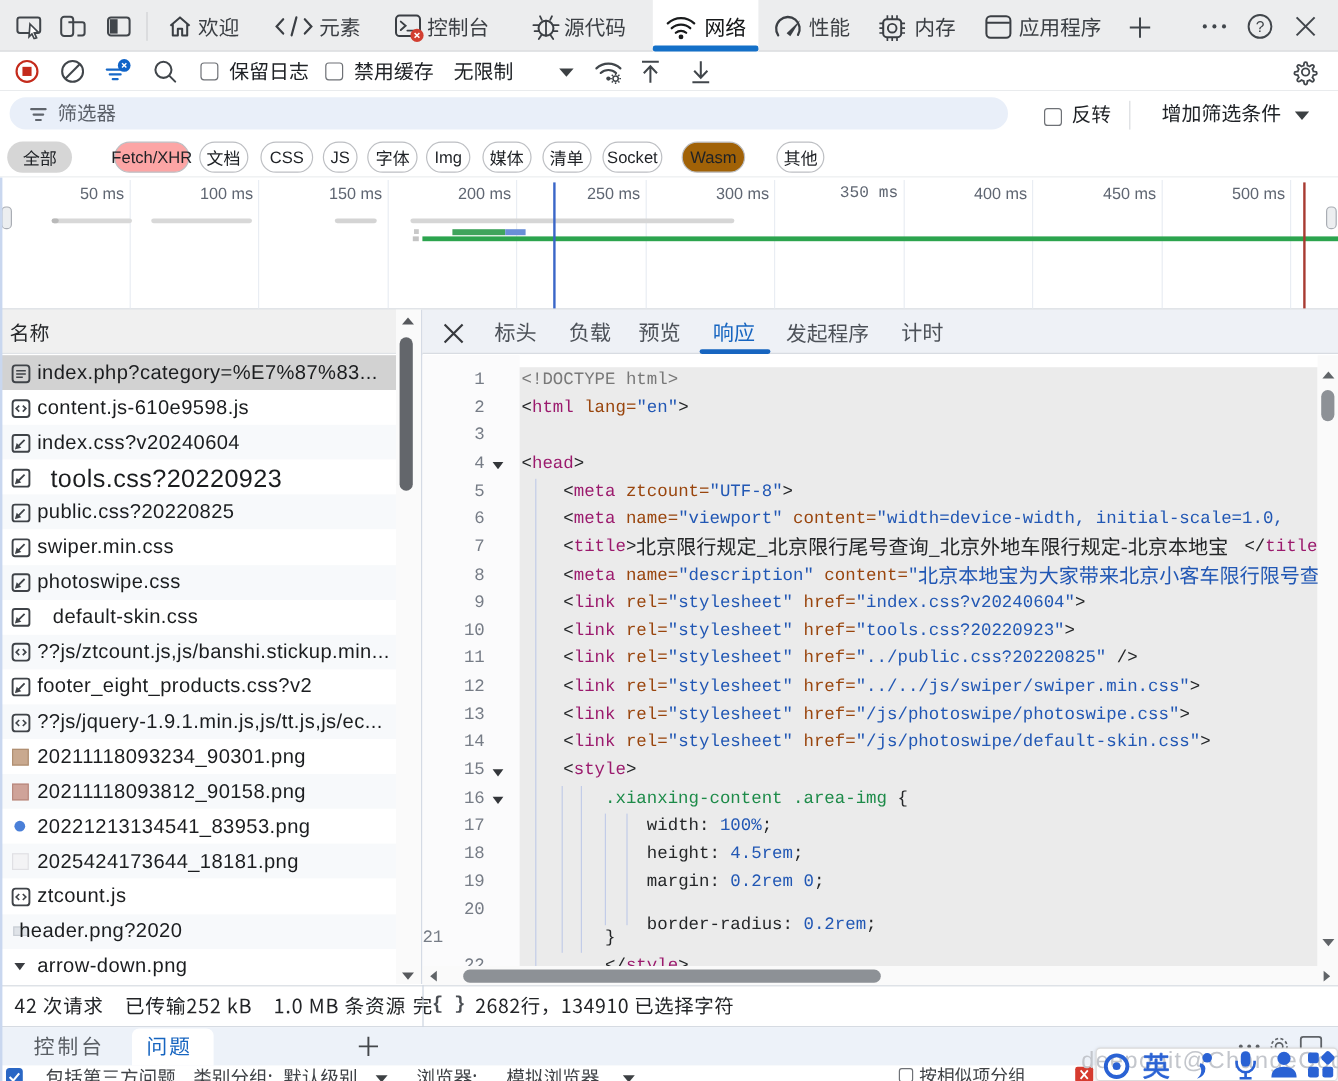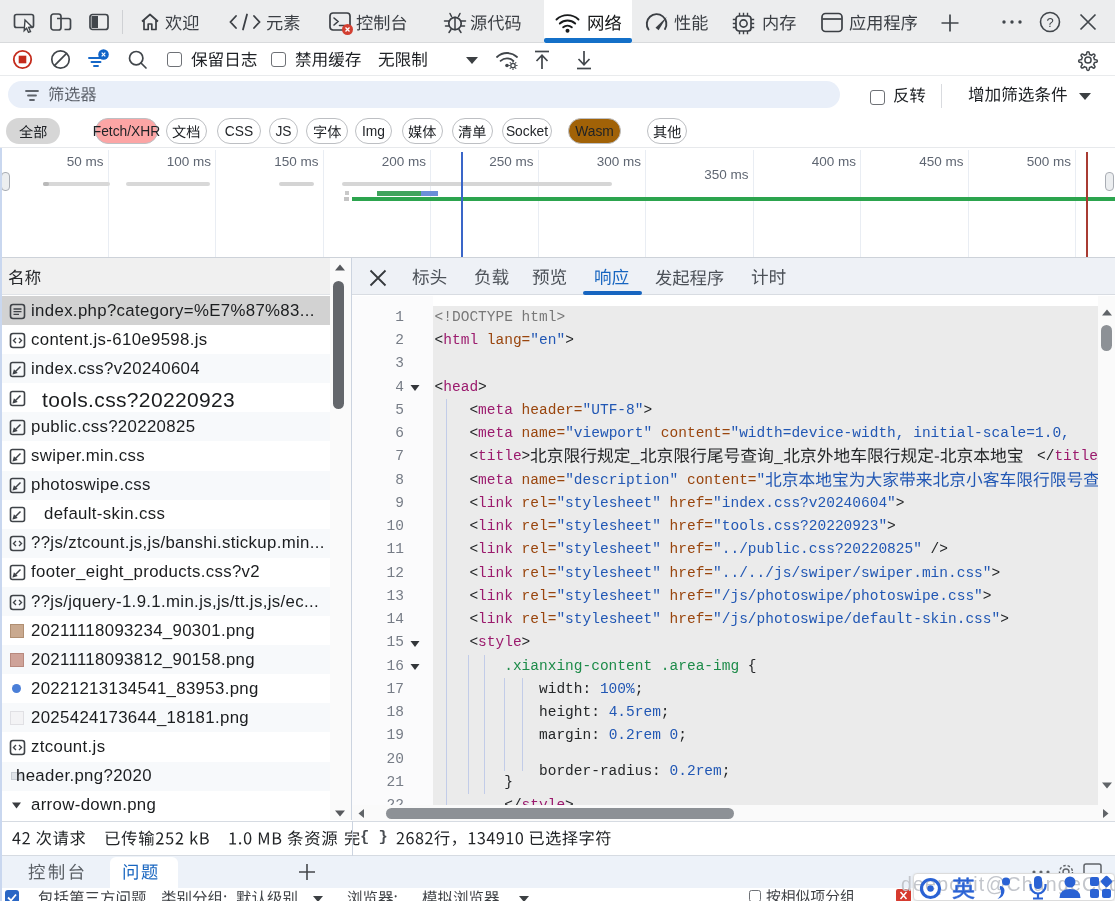--- a/index.html
+++ b/index.html
@@ -270,21 +270,21 @@
 <div style="position:absolute;left:157.0px;top:153.5px;font-family:'Liberation Sans',sans-serif;font-size:13.5px;color:#5f6672;font-weight:normal;white-space:pre;width:54px;text-align:right;">100 ms</div>
 <div style="position:absolute;left:322.5px;top:150px;width:1px;height:107px;background:#e9edf3;"></div>
 <div style="position:absolute;left:264.5px;top:153.5px;font-family:'Liberation Sans',sans-serif;font-size:13.5px;color:#5f6672;font-weight:normal;white-space:pre;width:54px;text-align:right;">150 ms</div>
 <div style="position:absolute;left:430.0px;top:150px;width:1px;height:107px;background:#e9edf3;"></div>
 <div style="position:absolute;left:372.0px;top:153.5px;font-family:'Liberation Sans',sans-serif;font-size:13.5px;color:#5f6672;font-weight:normal;white-space:pre;width:54px;text-align:right;">200 ms</div>
 <div style="position:absolute;left:537.5px;top:150px;width:1px;height:107px;background:#e9edf3;"></div>
 <div style="position:absolute;left:479.5px;top:153.5px;font-family:'Liberation Sans',sans-serif;font-size:13.5px;color:#5f6672;font-weight:normal;white-space:pre;width:54px;text-align:right;">250 ms</div>
 <div style="position:absolute;left:645.0px;top:150px;width:1px;height:107px;background:#e9edf3;"></div>
 <div style="position:absolute;left:587.0px;top:153.5px;font-family:'Liberation Sans',sans-serif;font-size:13.5px;color:#5f6672;font-weight:normal;white-space:pre;width:54px;text-align:right;">300 ms</div>
 <div style="position:absolute;left:752.5px;top:150px;width:1px;height:107px;background:#e9edf3;"></div>
-<div style="position:absolute;left:694.5px;top:153.5px;font-family:Liberation Sans, sans-serif;font-size:13.5px;color:#5f6672;font-weight:normal;white-space:pre;width:54px;text-align:right;margin-top:13px;">350 ms</div>
+<div style="position:absolute;left:694.5px;top:153.5px;font-family:Liberation Mono, monospace;font-size:13.5px;color:#5f6672;font-weight:normal;white-space:pre;width:54px;text-align:right;">350 ms</div>
 <div style="position:absolute;left:860.0px;top:150px;width:1px;height:107px;background:#e9edf3;"></div>
 <div style="position:absolute;left:802.0px;top:153.5px;font-family:'Liberation Sans',sans-serif;font-size:13.5px;color:#5f6672;font-weight:normal;white-space:pre;width:54px;text-align:right;">400 ms</div>
 <div style="position:absolute;left:967.5px;top:150px;width:1px;height:107px;background:#e9edf3;"></div>
 <div style="position:absolute;left:909.5px;top:153.5px;font-family:'Liberation Sans',sans-serif;font-size:13.5px;color:#5f6672;font-weight:normal;white-space:pre;width:54px;text-align:right;">450 ms</div>
 <div style="position:absolute;left:1075.0px;top:150px;width:1px;height:107px;background:#e9edf3;"></div>
 <div style="position:absolute;left:1017.0px;top:153.5px;font-family:'Liberation Sans',sans-serif;font-size:13.5px;color:#5f6672;font-weight:normal;white-space:pre;width:54px;text-align:right;">500 ms</div>
 <div style="position:absolute;left:1px;top:172px;width:9px;height:19px;background:#eceef0;border:1px solid #a9adb4;border-radius:4px;"></div>
 <div style="position:absolute;left:1105px;top:172px;width:9px;height:19px;background:#eceef0;border:1px solid #a9adb4;border-radius:4px;"></div>
 <div style="position:absolute;left:43px;top:181.5px;width:67px;height:4.5px;background:#d8d8d8;border-radius:2px;"></div>
 <div style="position:absolute;left:126px;top:181.5px;width:84px;height:4.5px;background:#d8d8d8;border-radius:2px;"></div>
@@ -470,35 +470,35 @@
 <div class="code" style="left:352px;top:538.38px;width:52px;text-align:right;color:#767c86;">11</div>
 <div class="code" style="left:352px;top:561.62px;width:52px;text-align:right;color:#767c86;">12</div>
 <div class="code" style="left:352px;top:584.88px;width:52px;text-align:right;color:#767c86;">13</div>
 <div class="code" style="left:352px;top:608.12px;width:52px;text-align:right;color:#767c86;">14</div>
 <div class="code" style="left:352px;top:631.38px;width:52px;text-align:right;color:#767c86;">15</div>
 <div class="code" style="left:352px;top:654.62px;width:52px;text-align:right;color:#767c86;">16</div>
 <div class="code" style="left:352px;top:677.88px;width:52px;text-align:right;color:#767c86;">17</div>
 <div class="code" style="left:352px;top:701.12px;width:52px;text-align:right;color:#767c86;">18</div>
 <div class="code" style="left:352px;top:724.38px;width:52px;text-align:right;color:#767c86;">19</div>
 <div class="code" style="left:352px;top:747.62px;width:52px;text-align:right;color:#767c86;">20</div>
-<div class="code" style="left:352px;top:770.88px;width:52px;text-align:right;color:#767c86;">21</div>
+<div class="code" style="left:352px;top:770.88px;width:52px;text-align:left;color:#767c86;">21</div>
 <div class="code" style="left:352px;top:794.12px;width:52px;text-align:right;color:#767c86;">22</div>
 <svg style="position:absolute;left:409px;top:382.75px;" width="12" height="9" viewBox="0 0 12 9">
     <path d="M1.5 2 L10.5 2 L6 8 Z" fill="#33363a"></path>
   </svg>
 <svg style="position:absolute;left:409px;top:638.5px;" width="12" height="9" viewBox="0 0 12 9">
     <path d="M1.5 2 L10.5 2 L6 8 Z" fill="#33363a"></path>
   </svg>
 <svg style="position:absolute;left:409px;top:661.75px;" width="12" height="9" viewBox="0 0 12 9">
     <path d="M1.5 2 L10.5 2 L6 8 Z" fill="#33363a"></path>
   </svg>
 <div class="code" style="left:434.6px;top:305.88px;"><span class="c-g">&lt;!DOCTYPE html&gt;</span></div>
 <div class="code" style="left:434.6px;top:329.12px;">&lt;<span class="c-t">html</span> <span class="c-a">lang=</span><span class="c-s">"en"</span>&gt;</div>
 <div class="code" style="left:434.6px;top:375.62px;">&lt;<span class="c-t">head</span>&gt;</div>
-<div class="code" style="left:469.4px;top:398.88px;">&lt;<span class="c-t">meta</span> <span class="c-a">header=</span><span class="c-s">"UTF-8"</span>&gt;</div>
+<div class="code" style="left:469.4px;top:398.88px;">&lt;<span class="c-t">meta</span> <span class="c-a">ztcount=</span><span class="c-s">"UTF-8"</span>&gt;</div>
 <div class="code" style="left:469.4px;top:422.12px;">&lt;<span class="c-t">meta</span> <span class="c-a">name=</span><span class="c-s">"viewport"</span> <span class="c-a">content=</span><span class="c-s">"width=device-width, initial-scale=1.0,</span></div>
 <div class="code" style="left:469.4px;top:445.38px;">&lt;<span class="c-t">title</span>&gt;</div>
 <svg style="position:absolute;left:530.3px;top:445.4px;overflow:visible" width="494" height="22" fill="#242628">
     <g transform="translate(0 16.75) scale(0.016750 -0.016750)">
       <use href="#g61" x="0"></use>
       <use href="#g62" x="1000"></use>
       <use href="#g27" x="2000"></use>
       <use href="#g63" x="3000"></use>
       <use href="#g64" x="4000"></use>
       <use href="#g65" x="5000"></use>

